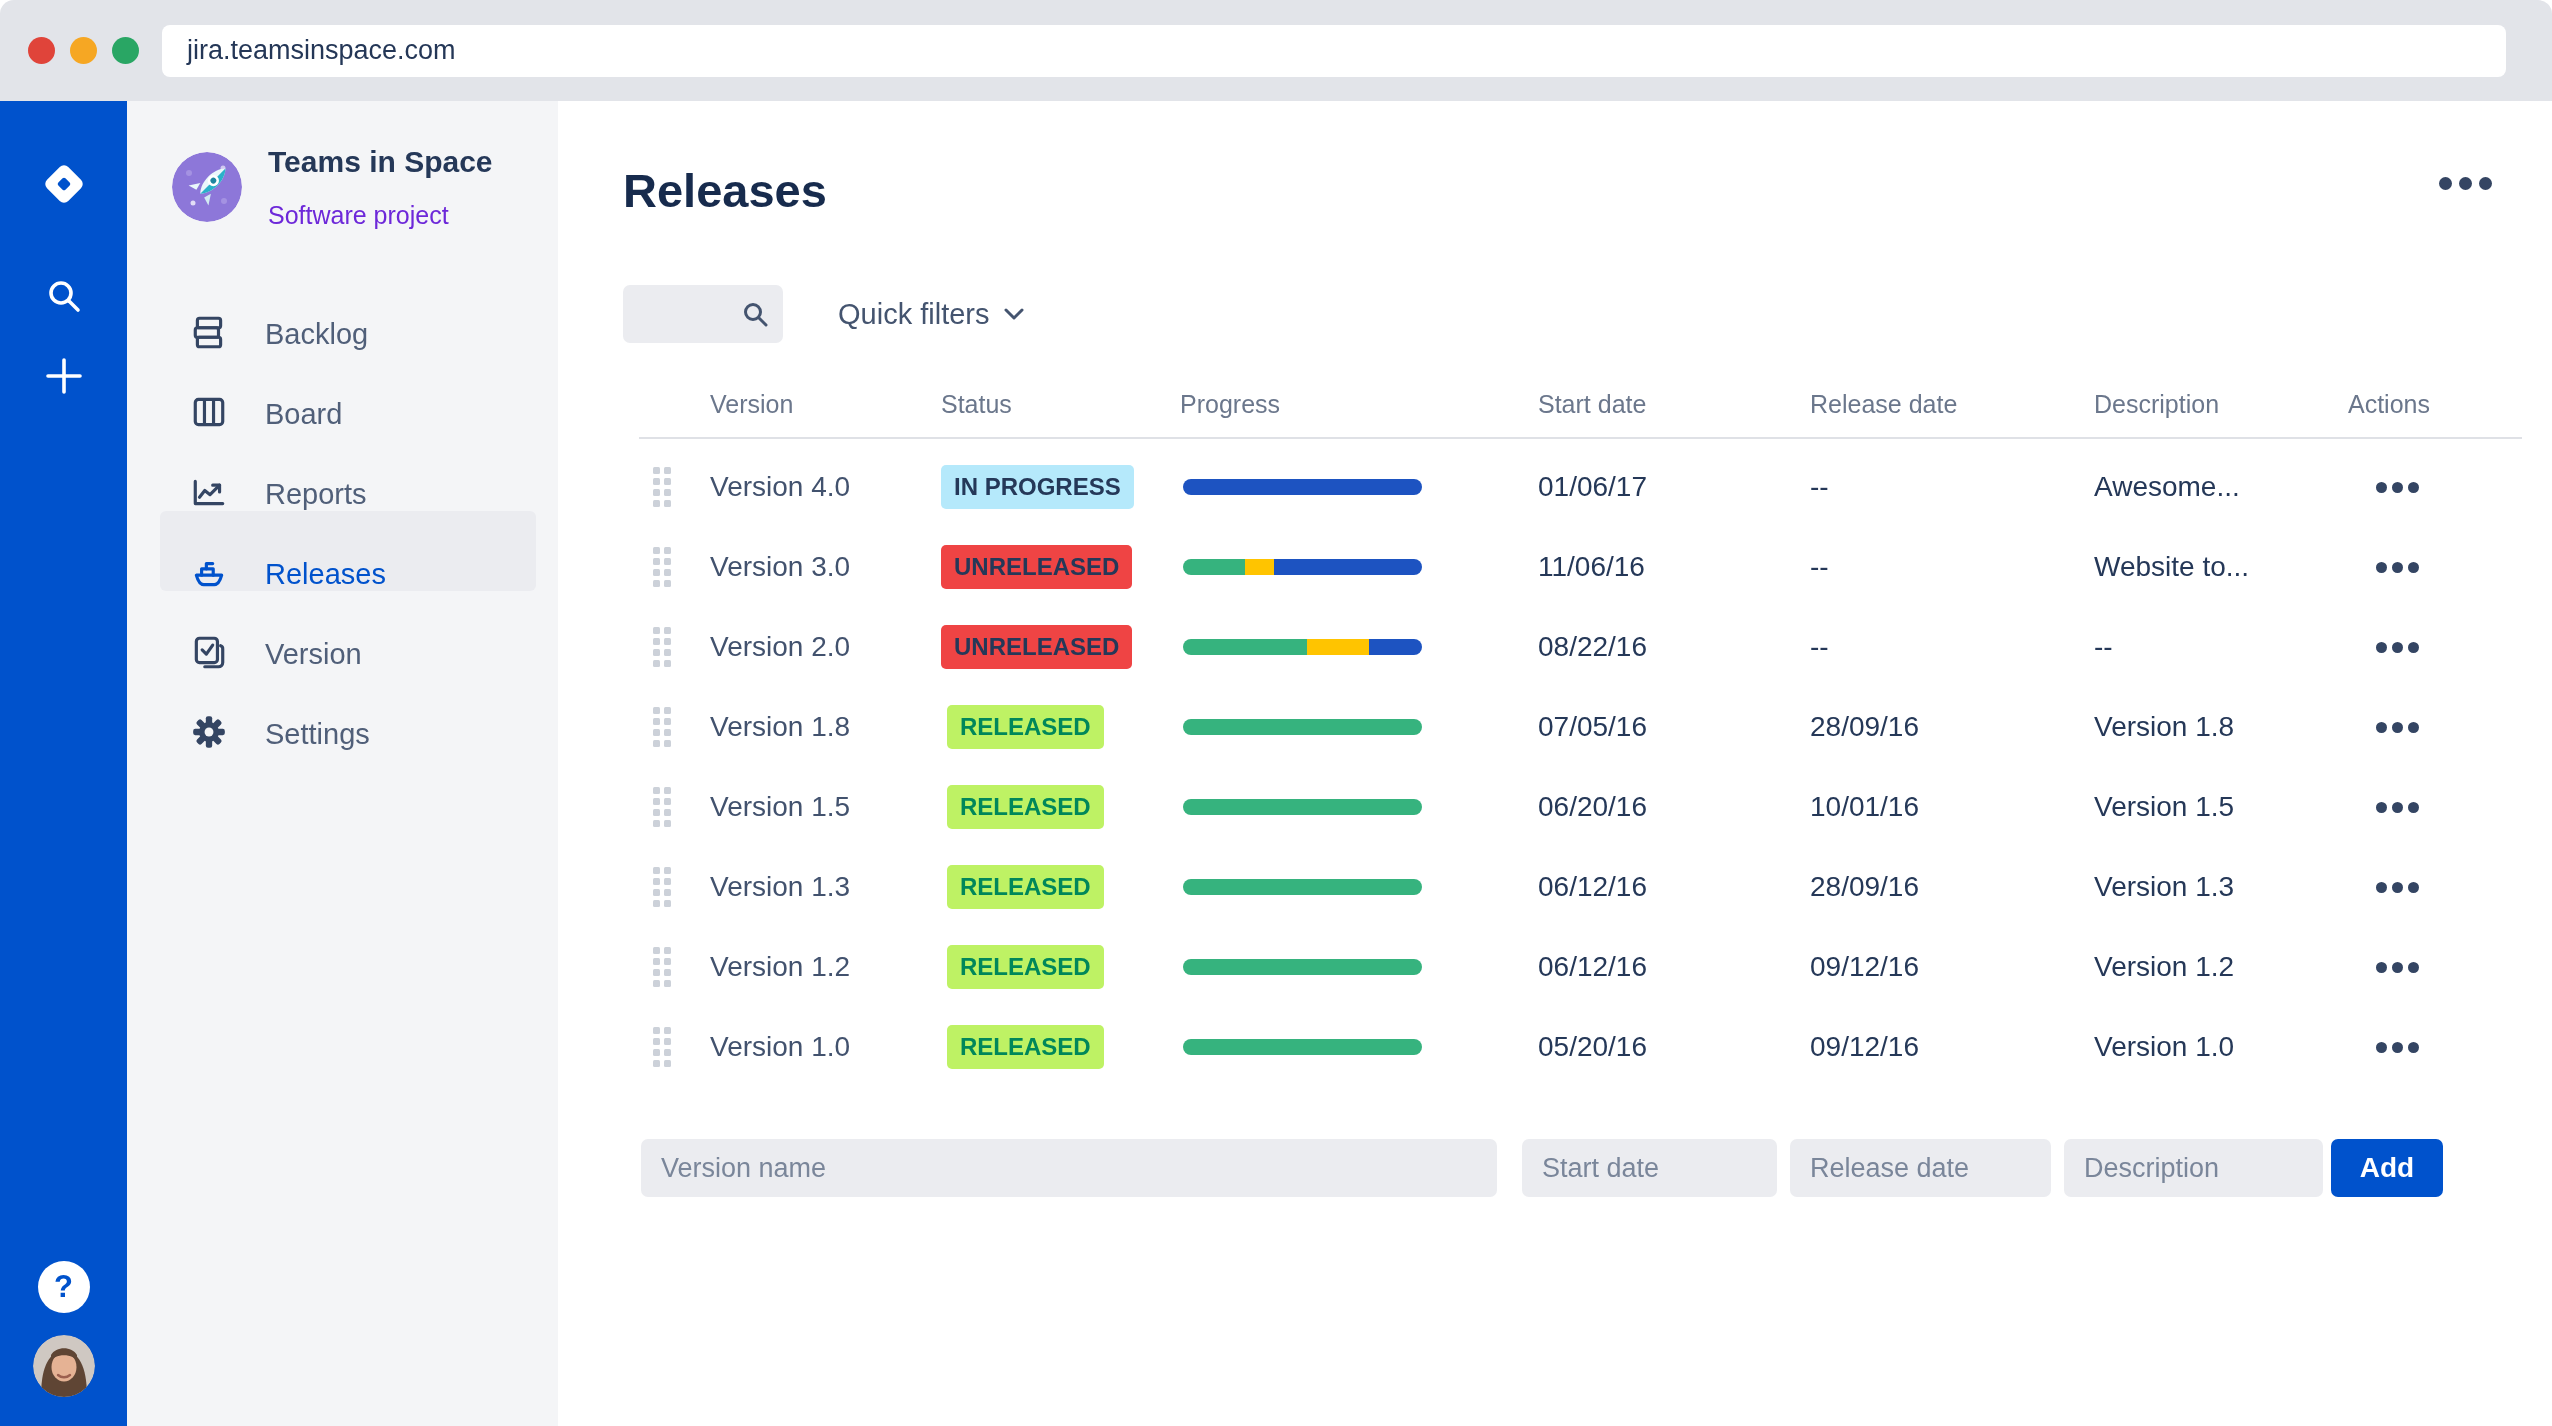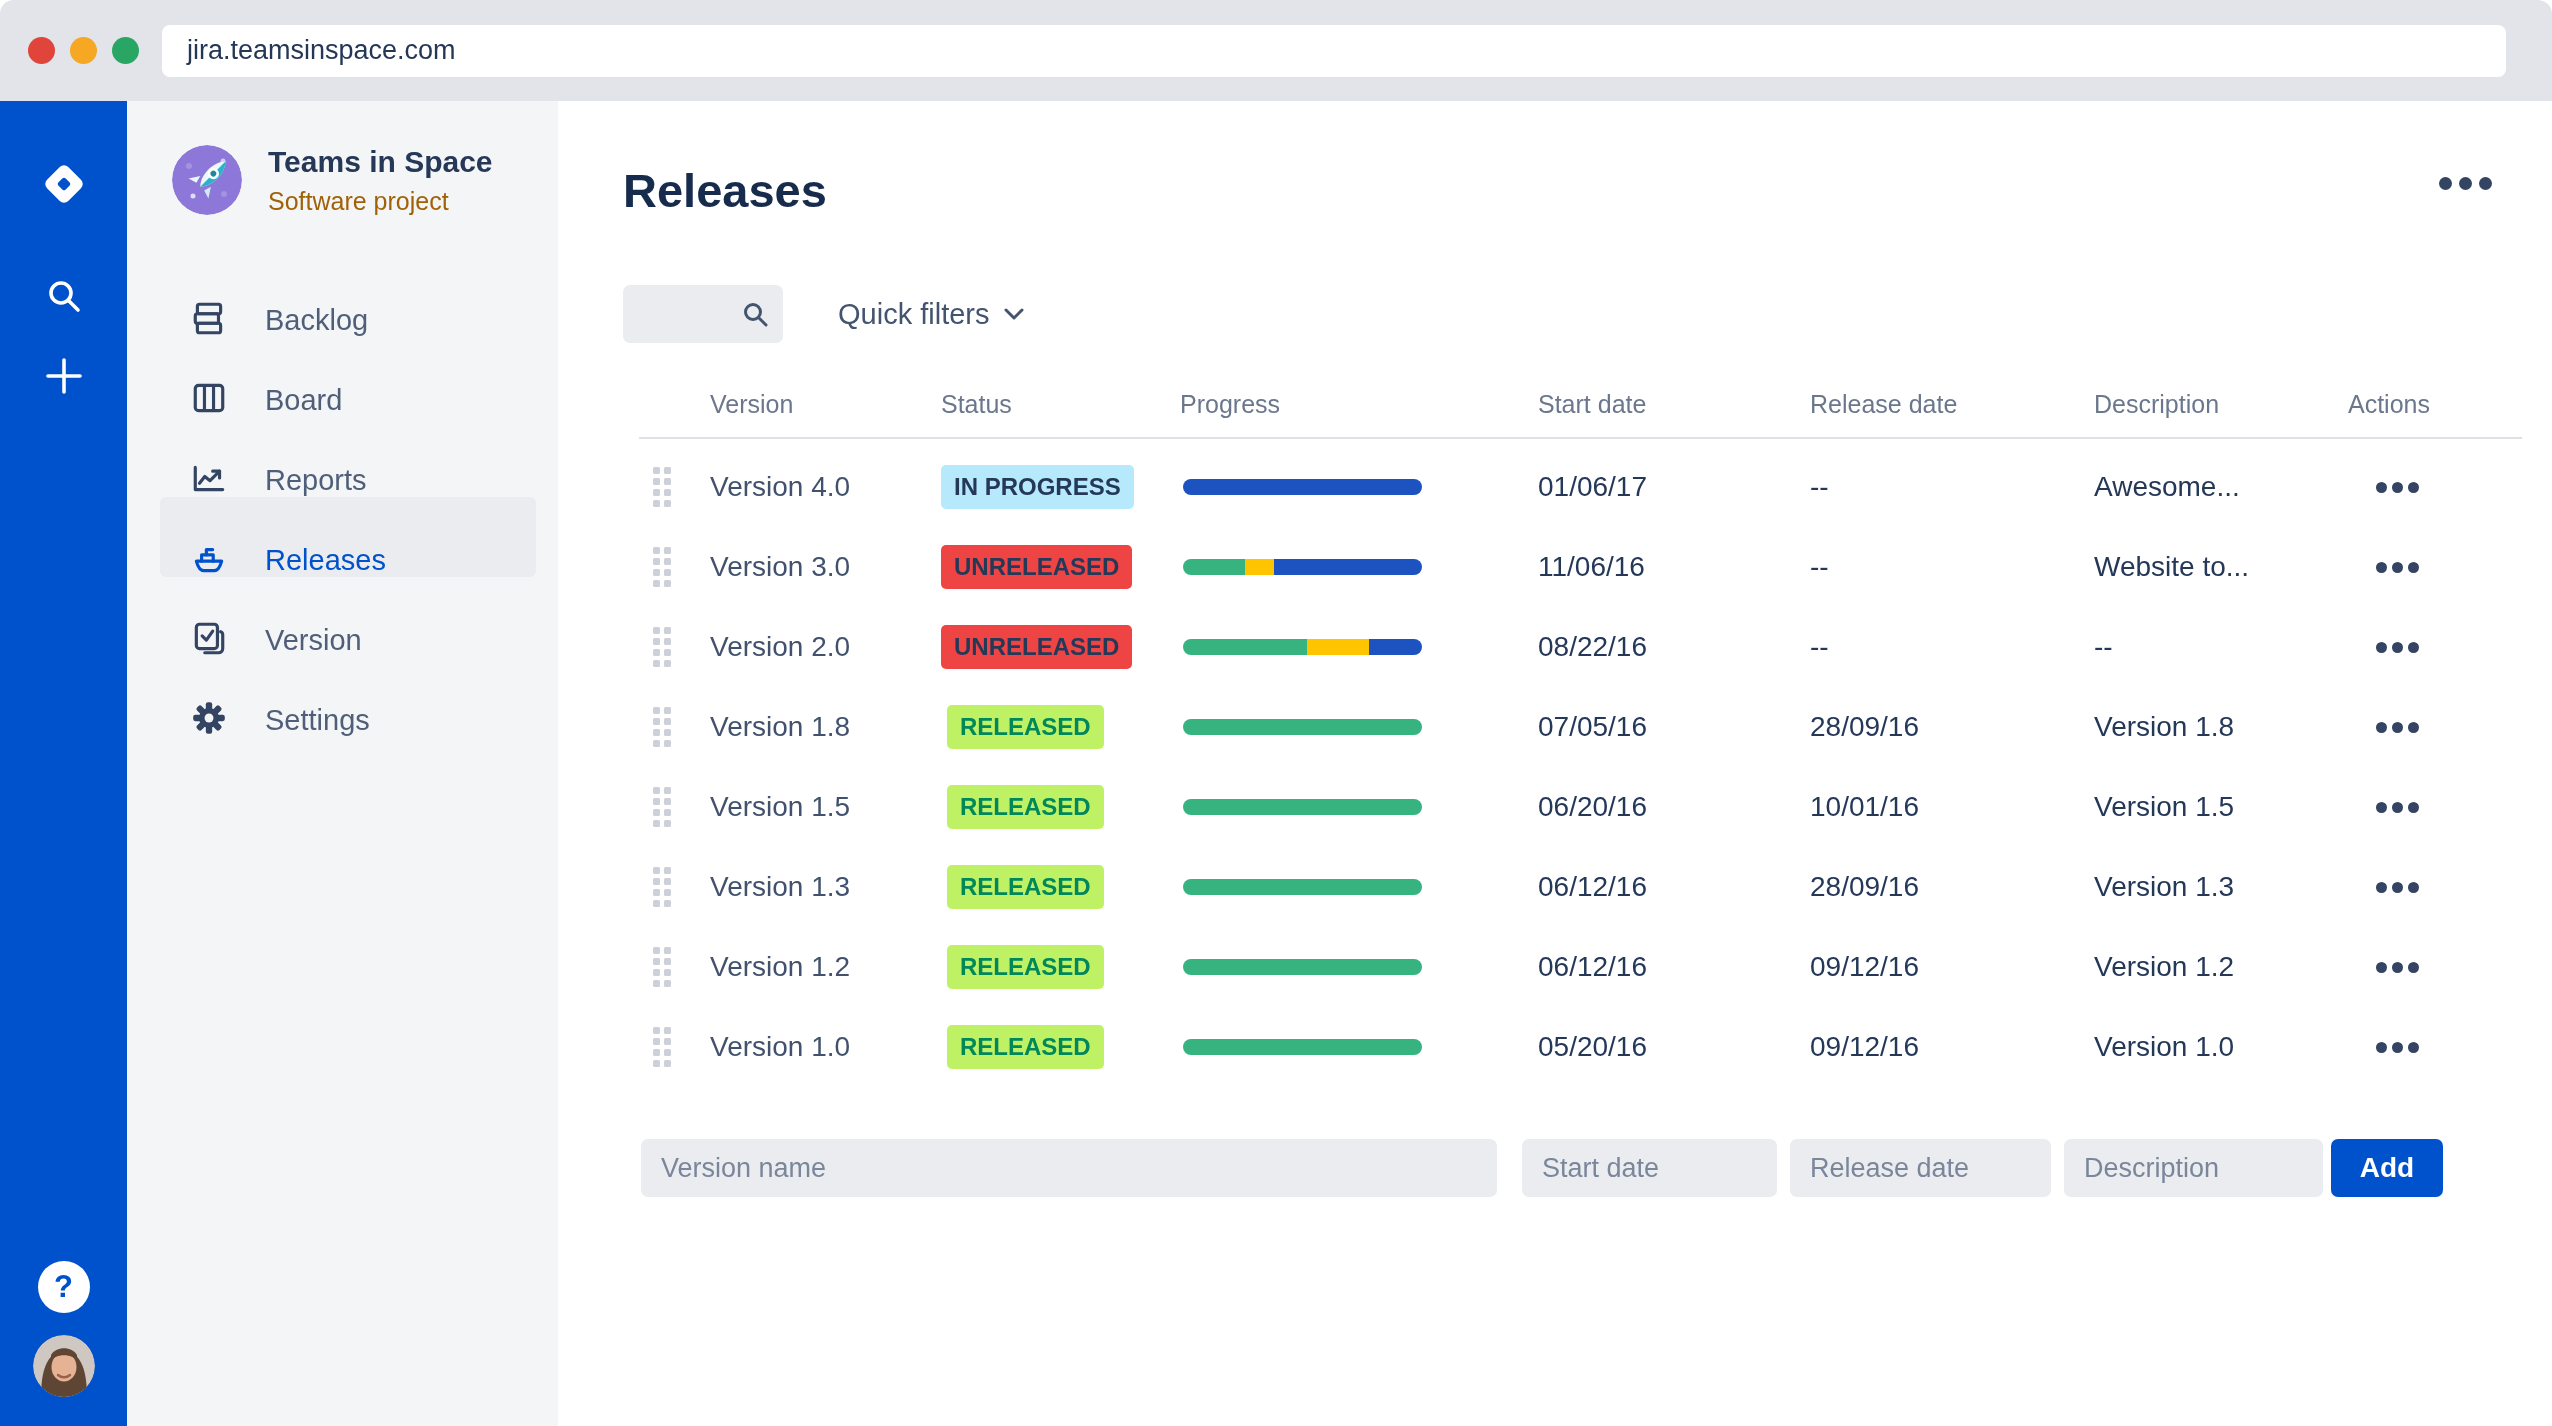--- a/index.html
+++ b/index.html
@@ -18,21 +18,21 @@
   .rail{width:127px;background:#0052CC;position:relative;flex-shrink:0;}
   .rail-item{position:absolute;left:50%;transform:translateX(-50%);display:flex;align-items:center;justify-content:center;}
   .help-circle{width:52px;height:52px;border-radius:50%;background:#fff;color:#0052CC;font-size:31px;font-weight:700;display:flex;align-items:center;justify-content:center;}
   .rail-avatar{width:62px;height:62px;border-radius:50%;overflow:hidden;}
 
   
   .sidebar{width:431px;background:#f4f5f7;flex-shrink:0;}
   .proj{display:flex;align-items:center;padding:44px 0 0 45px;gap:26px;}
   .proj-avatar{width:70px;height:70px;border-radius:50%;overflow:hidden;flex-shrink:0;}
   .proj-name{font-size:30px;font-weight:700;color:#253858;line-height:1.15;}
-  .proj-type{font-size:25px;color:#a16207;margin-top:7px;}
+  .proj-type{font-size:25px;color:#6d28d9;margin-top:21px;}
   .nav{margin-top:41px;}
   .nav-item{height:80px;display:flex;align-items:flex-end;margin:0 22px 0 33px;padding-left:30px;border-radius:6px;font-size:29px;color:#505f79;cursor:pointer;}
   .nav-item.sel{background:#ebecf0;color:#0052CC;}
   .nav-icon{width:38px;height:38px;margin-right:37px;display:flex;align-items:center;justify-content:center;flex-shrink:0;}
 
   
   .main{flex:1;position:relative;background:#fff;}
   .page-title{position:absolute;left:65px;top:62px;margin:0;font-size:47px;font-weight:700;color:#172B4D;}
   .dots{display:flex;align-items:center;}
   .dots i{display:block;border-radius:50%;background:#344563;}

